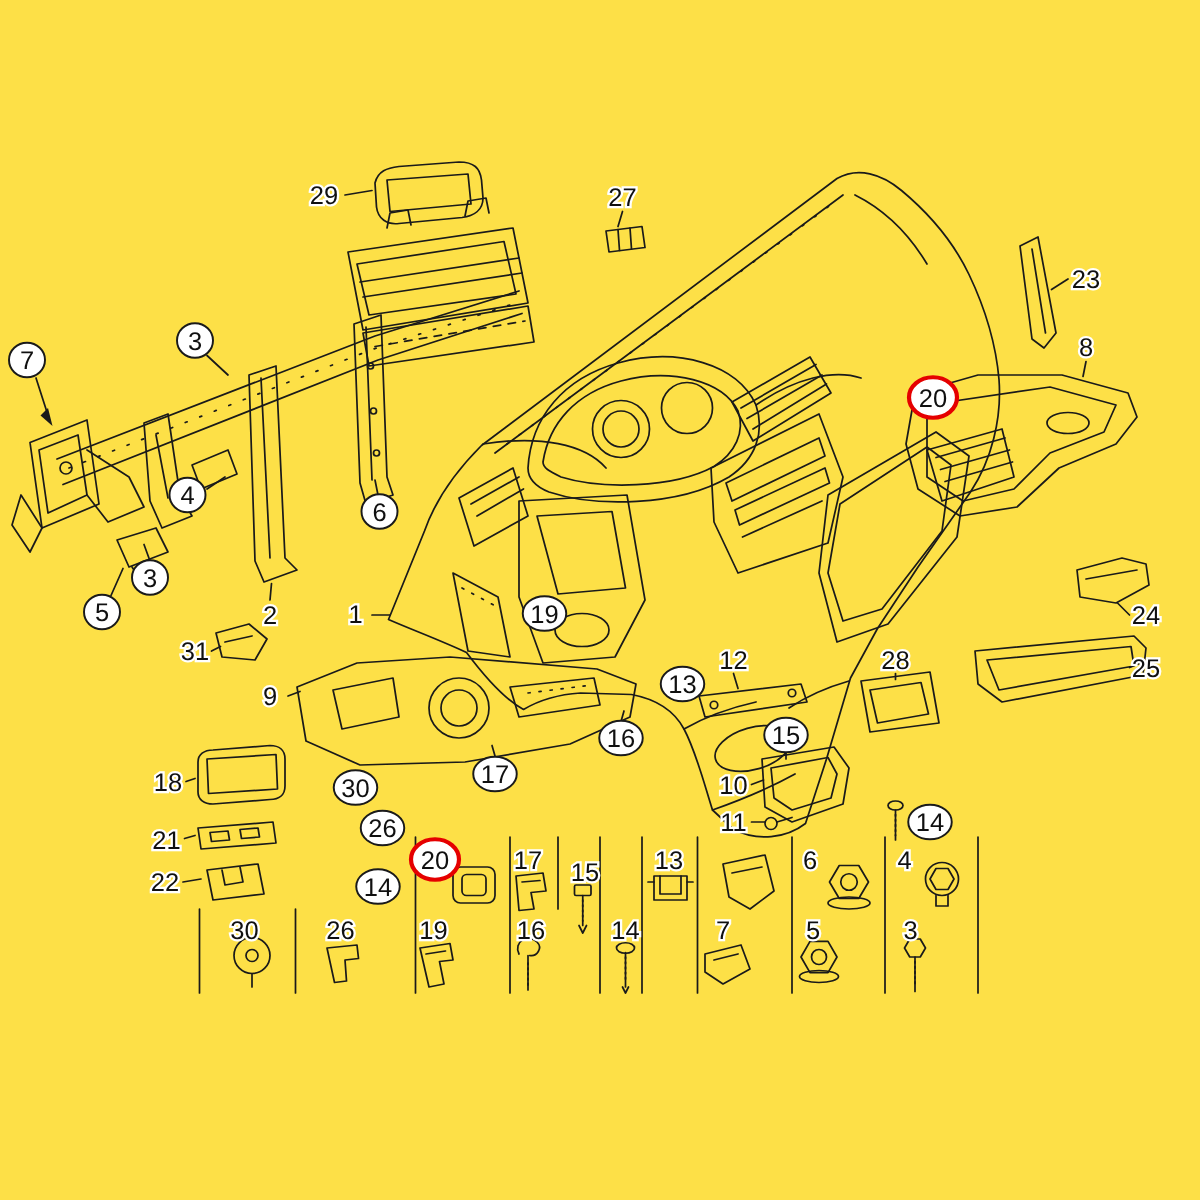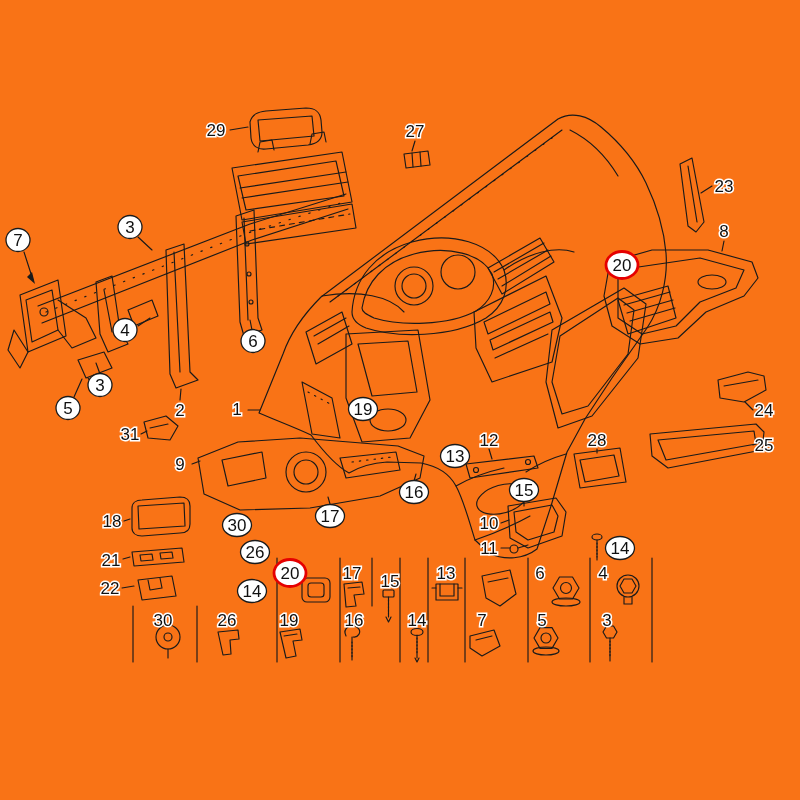--- a/index.html
+++ b/index.html
@@ -1,16 +1,16 @@
 <!DOCTYPE html>
 <html><head>
 <meta charset="utf-8">
 <style>
   html,body{margin:0;padding:0;background:#ffffff;}
-  .stage{position:relative;width:800px;height:800px;background:#f97316;overflow:hidden;}
+  .stage{position:relative;width:800px;height:800px;background:#fde047;overflow:hidden;}
   svg{position:absolute;left:0;top:0;}
   #artwork path,#artwork line,#artwork circle,#artwork ellipse,#artwork polygon,#artwork polyline,#artwork rect,
   #leaders line,#leaders path{
     fill:none;stroke:#1a1a1a;stroke-width:1.15;stroke-linecap:round;stroke-linejoin:round;
   }
   #artwork .filled,#leaders .filled{fill:#1a1a1a;stroke:none;}
   .callout-text{
     font-family:"Liberation Sans",sans-serif;font-size:17px;font-weight:400;fill:#101010;
     text-anchor:middle;paint-order:stroke;stroke:#ffffff;stroke-width:3px;
   }

